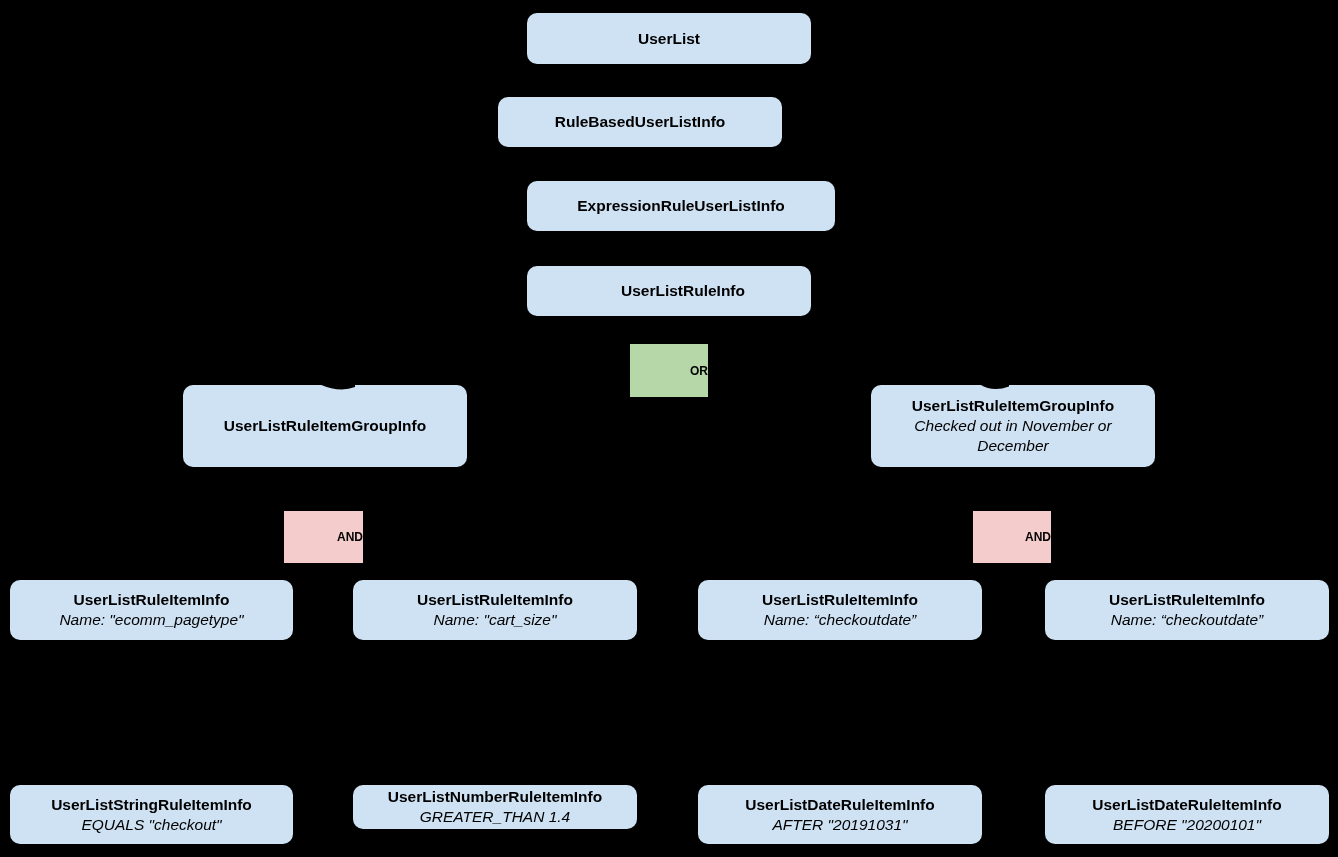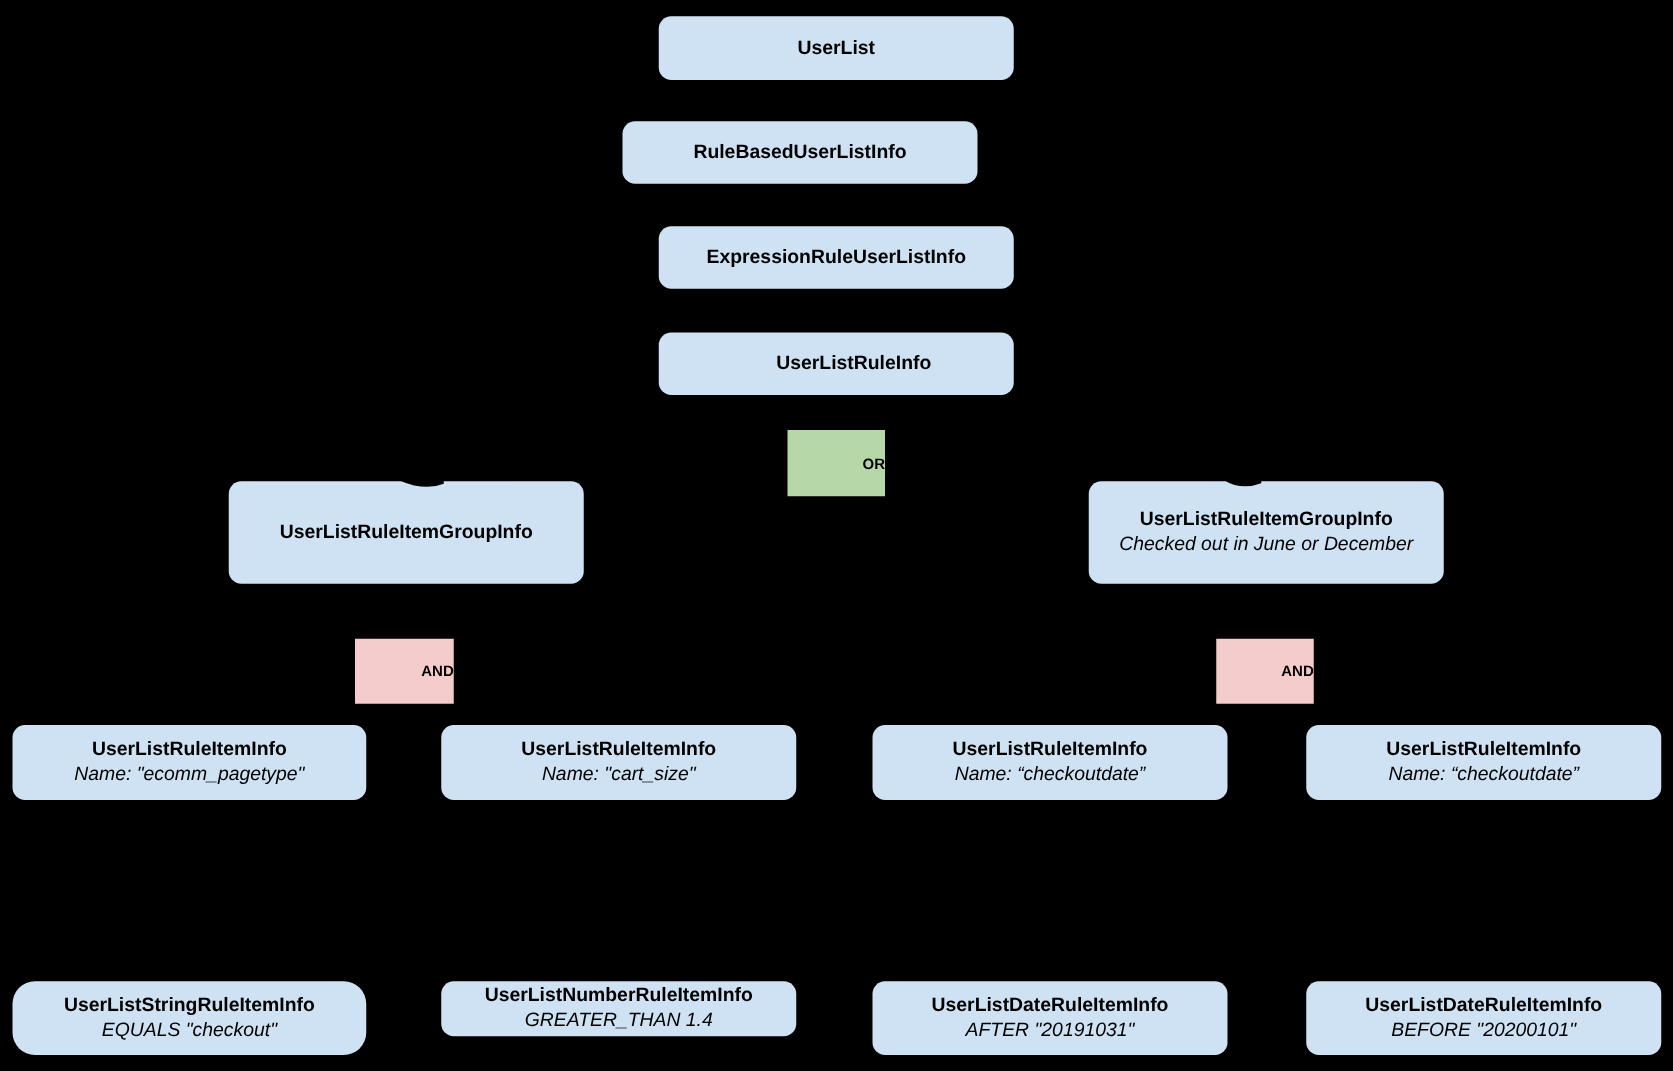--- a/index.html
+++ b/index.html
@@ -62,39 +62,39 @@
 <div id="canvas">
 
   <div class="node" style="left:527px; top:13px; width:284px; height:51px;">
     <div class="node-title">UserList</div>
   </div>
 
   <div class="node" style="left:498px; top:97px; width:284px; height:50px;">
     <div class="node-title">RuleBasedUserListInfo</div>
   </div>
 
-  <div class="node" style="left:527px; top:181px; width:284px; height:50px;">
+  <div class="node" style="left:527px; top:181px; width:308px; height:50px;">
     <div class="node-title">ExpressionRuleUserListInfo</div>
   </div>
 
   <div class="node" style="left:527px; top:266px; width:284px; height:50px;padding-left:42px;">
     <div class="node-title">UserListRuleInfo</div>
   </div>
 
   <div class="operator op-or" style="left:630px; top:344px; width:78px; height:53px;">
     <span>OR</span>
   </div>
 
   <div class="node" style="left:183px; top:385px; width:284px; height:82px;">
     <div class="node-title">UserListRuleItemGroupInfo</div>
   </div>
 
   <div class="node" style="left:871px; top:385px; width:284px; height:82px;">
     <div class="node-title">UserListRuleItemGroupInfo</div>
-    <div class="node-sub">Checked out in June or December</div>
+    <div class="node-sub">Checked out in November or December</div>
   </div>
 
   <div class="operator op-and" style="left:284px; top:511px; width:79px; height:52px;">
     <span>AND</span>
   </div>
 
   <div class="operator op-and" style="left:973px; top:511px; width:78px; height:52px;">
     <span>AND</span>
   </div>
 
@@ -111,21 +111,21 @@
   <div class="node" style="left:698px; top:580px; width:284px; height:60px;">
     <div class="node-title">UserListRuleItemInfo</div>
     <div class="node-sub">Name: “checkoutdate”</div>
   </div>
 
   <div class="node" style="left:1045px; top:580px; width:284px; height:60px;">
     <div class="node-title">UserListRuleItemInfo</div>
     <div class="node-sub">Name: “checkoutdate”</div>
   </div>
 
-  <div class="node" style="left:10px; top:785px; width:283px; height:59px;border-radius:18px;">
+  <div class="node" style="left:10px; top:785px; width:283px; height:59px;">
     <div class="node-title">UserListStringRuleItemInfo</div>
     <div class="node-sub">EQUALS "checkout"</div>
   </div>
 
   <div class="node" style="left:353px; top:785px; width:284px; height:44px;">
     <div class="node-title">UserListNumberRuleItemInfo</div>
     <div class="node-sub">GREATER_THAN 1.4</div>
   </div>
 
   <div class="node" style="left:698px; top:785px; width:284px; height:59px;">

